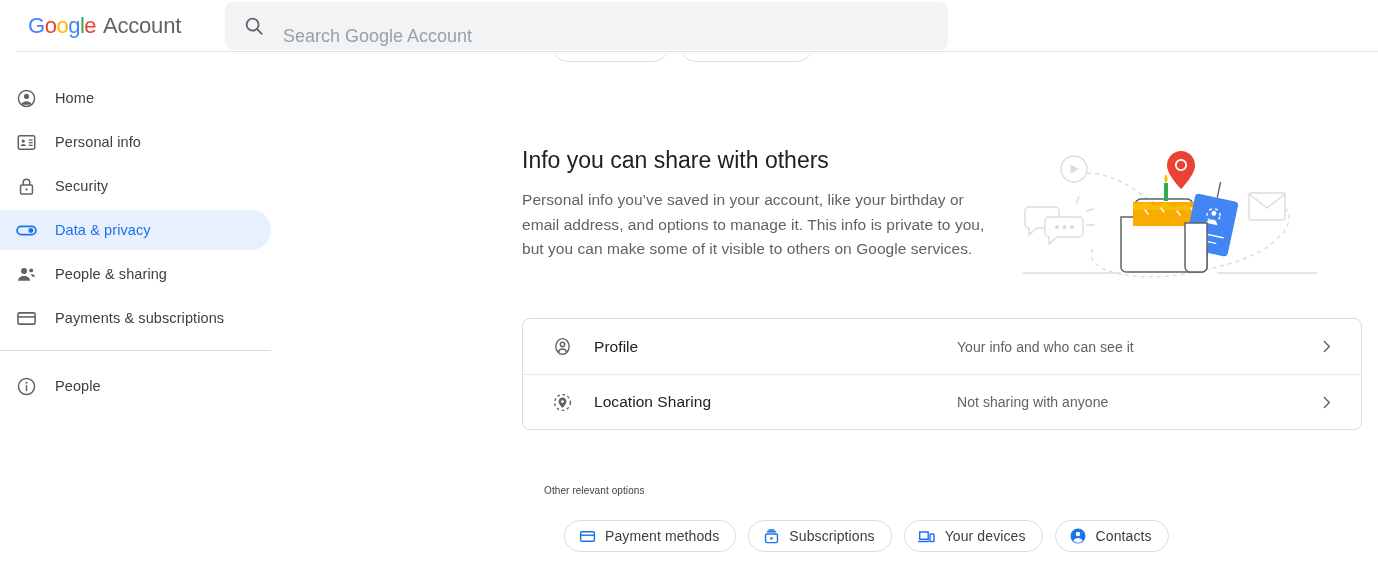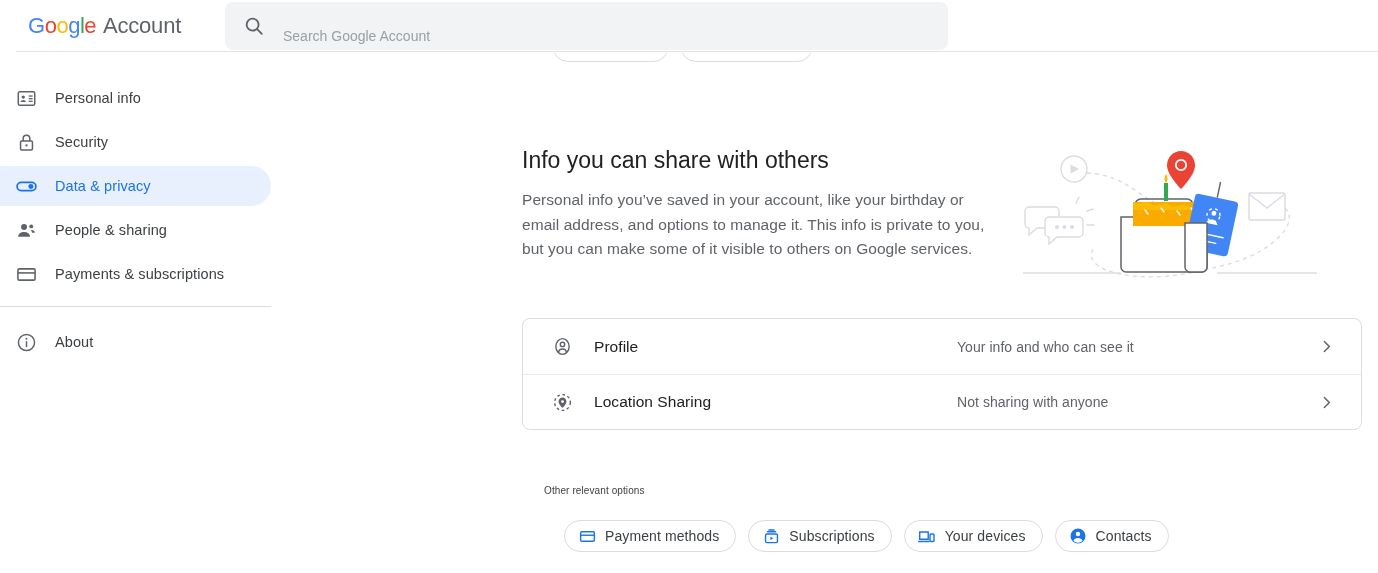--- a/index.html
+++ b/index.html
@@ -48,21 +48,21 @@
     background: #f1f3f4;
     border-radius: 8px;
     display: flex; align-items: center;
     cursor: text;
   }
   #search-icon { margin-left: 18px; display: flex; align-items: center; }
   #search-input {
     border: none; outline: none; background: transparent;
     margin-left: 16px;
     font-family: "Liberation Sans", sans-serif;
-    font-size: 14px;
+    font-size: 18px;
     color: #4d7c0f;
     width: 600px;
     height: 100%;
     margin-top: 20px;
   }
   #search-input::placeholder { color: #9aa0a6; }
 
   
   #sidebar {
     position: absolute; left: 0; top: 53px;
@@ -238,20 +238,30 @@
         <circle cx="10.5" cy="10.5" r="6.5"></circle>
         <line x1="15.4" y1="15.4" x2="20.5" y2="20.5"></line>
       </svg>
     </span>
     <input id="search-input" type="text" placeholder="Search Google Account" style="">
   </div>
 </div>
 
 <nav id="sidebar">
 
+  <div class="nav-item">
+    <span class="nav-icon">
+      <svg width="21" height="21" viewBox="0 0 24 24" fill="none" stroke="currentColor" stroke-width="1.7">
+        <circle cx="12" cy="12" r="9.2"></circle>
+        <circle cx="12" cy="9.6" r="2.9" fill="currentColor" stroke="none"></circle>
+        <path d="M5.6 19.1c1.1-2.6 3.5-4 6.4-4s5.3 1.4 6.4 4" fill="currentColor" stroke="none"></path>
+      </svg>
+    </span>
+    <span class="nav-label">Home</span>
+  </div>
 
   <div class="nav-item">
     <span class="nav-icon">
       <svg width="21" height="21" viewBox="0 0 24 24" fill="none" stroke="currentColor" stroke-width="1.7">
         <rect x="2.6" y="4.4" width="18.8" height="15.2" rx="1.6"></rect>
         <circle cx="8.3" cy="10.4" r="1.9" fill="currentColor" stroke="none"></circle>
         <path d="M5.1 15.9c.5-1.5 1.8-2.3 3.2-2.3s2.7.8 3.2 2.3z" fill="currentColor" stroke="none"></path>
         <line x1="14.5" y1="9.2" x2="19" y2="9.2" stroke-width="1.5"></line>
         <line x1="14.5" y1="12.2" x2="19" y2="12.2" stroke-width="1.5"></line>
         <line x1="14.5" y1="15.2" x2="19" y2="15.2" stroke-width="1.5"></line>
@@ -306,21 +316,21 @@
   <div id="nav-divider"></div>
 
   <div class="nav-item">
     <span class="nav-icon">
       <svg width="21" height="21" viewBox="0 0 24 24" fill="none" stroke="currentColor" stroke-width="1.7">
         <circle cx="12" cy="12" r="9.2"></circle>
         <line x1="12" y1="11" x2="12" y2="16.6" stroke-linecap="round"></line>
         <circle cx="12" cy="7.8" r="1.1" fill="currentColor" stroke="none"></circle>
       </svg>
     </span>
-    <span class="nav-label">About</span>
+    <span class="nav-label">People</span>
   </div>
 </nav>
 
 <main id="main">
 
   <div class="ghost-chip" style="left:281px; width:117px;"></div>
   <div class="ghost-chip" style="left:409px; width:133px;"></div>
 
   <section id="hero">
     <h1 id="hero-title">Info you can share with others</h1>

